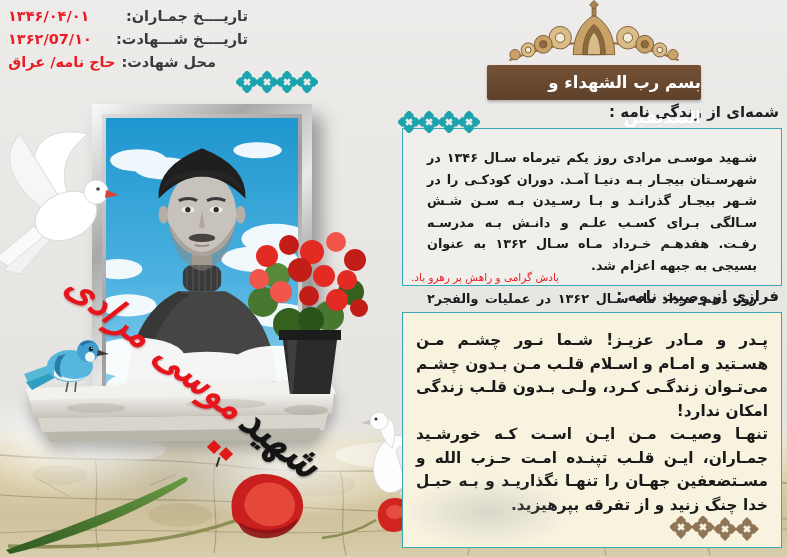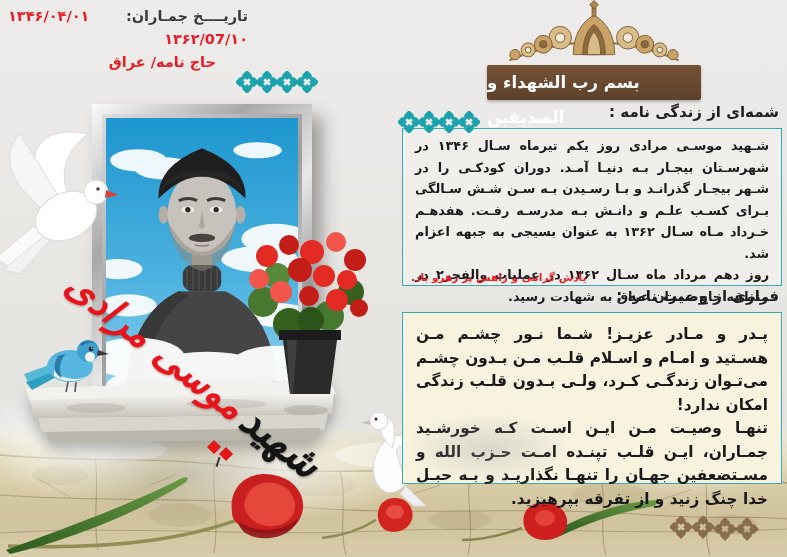--- a/index.html
+++ b/index.html
@@ -9,34 +9,34 @@
 
   
   .info-block{left:8px;top:8px;width:240px;z-index:8;font-weight:bold;font-size:14.5px;color:#3a3a3a;direction:rtl;}
   .info-row{display:flex;justify-content:space-between;align-items:baseline;margin-bottom:7px;}
   .info-row.compact{justify-content:flex-start;gap:6px;padding-right:32px;}
   .info-value{color:#ec1c24;}
 
   
   .crown{left:500px;top:0;width:188px;height:66px;z-index:7;}
   .banner{left:487px;top:65px;width:214px;height:35px;z-index:7;background:linear-gradient(#755236,#5e412a);
-    color:#fff;font-size:16.5px;font-weight:bold;text-align:left;line-height:35px;border-radius:2px;
+    color:#fff;font-size:16.5px;font-weight:bold;text-align:right;line-height:35px;border-radius:2px;
     box-shadow:0 2px 3px rgba(0,0,0,.25);}
 
   
   .sec-heading{right:8px;z-index:6;font-size:15px;font-weight:bold;color:#1f1f1f;}
   .bio-heading{top:103px;}
   .will-heading{top:287px;}
 
   
   .txt-box{left:402px;width:380px;border:1.5px solid #39aab4;box-sizing:border-box;z-index:6;direction:rtl;}
   .bio-box{top:128px;height:158px;background:#f1efeb;padding:6px 12px 2px 12px;}
-  .bio-box p{margin:0;font-size:12.8px;line-height:21.5px;color:#1a1a1a;text-align:justify;font-weight:bold;}
-  .bio-note{position:absolute;left:8px;bottom:2px;font-size:10.5px;font-weight:bold;color:#ec1c24;}
-  .will-box{top:312px;height:172px;background:#f8f3df;padding:10px 13px;}
+  .bio-box p{margin:12px;font-size:12.8px;line-height:21.5px;color:#1a1a1a;text-align:justify;font-weight:bold;}
+  .bio-note{position:absolute;left:8px;bottom:2px;font-size:10.5px;font-weight:normal;color:#ec1c24;}
+  .will-box{top:312px;height:236px;background:#f8f3df;padding:16px 13px;}
   .will-box p{margin:0;font-size:15.3px;line-height:23.5px;color:#191919;text-align:justify;font-weight:bold;}
   .will-mist{position:absolute;left:0;bottom:0;width:170px;height:70px;
     background:radial-gradient(closest-side,rgba(160,160,160,.35),transparent);}
 
   
   .dmotifs{z-index:9;}
   .teal1{left:236px;top:71px;}
   .teal2{left:398px;top:111px;}
   .brown1{left:670px;top:516px;opacity:.85;}
 
@@ -136,23 +136,25 @@
   <div class="abs mist m2"></div>
   <div class="abs mist m3"></div>
   <div class="abs mist m4"></div>
 
   <div class="abs info-block">
     <div class="info-row">
       <span>تاریــــخ جمـاران:</span>
       <span class="info-value">۱۳۴۶/۰۴/۰۱</span>
     </div>
     <div class="info-row">
+      <span>تاریــــخ شـــهادت:</span>
       <span class="info-value">۱۳۶۲/07/۱۰</span>
     </div>
     <div class="info-row compact">
+      <span>محل شهادت:</span>
       <span class="info-value">حاج نامه/ عراق</span>
     </div>
   </div>
 
   <svg class="abs dmotifs teal1" width="82" height="22" style="color:#1ba3ad" fill="currentColor">
     <use href="#motif"></use>
       <use href="#motif" x="20"></use>
       <use href="#motif" x="40"></use>
       <use href="#motif" x="60"></use>
   </svg>

